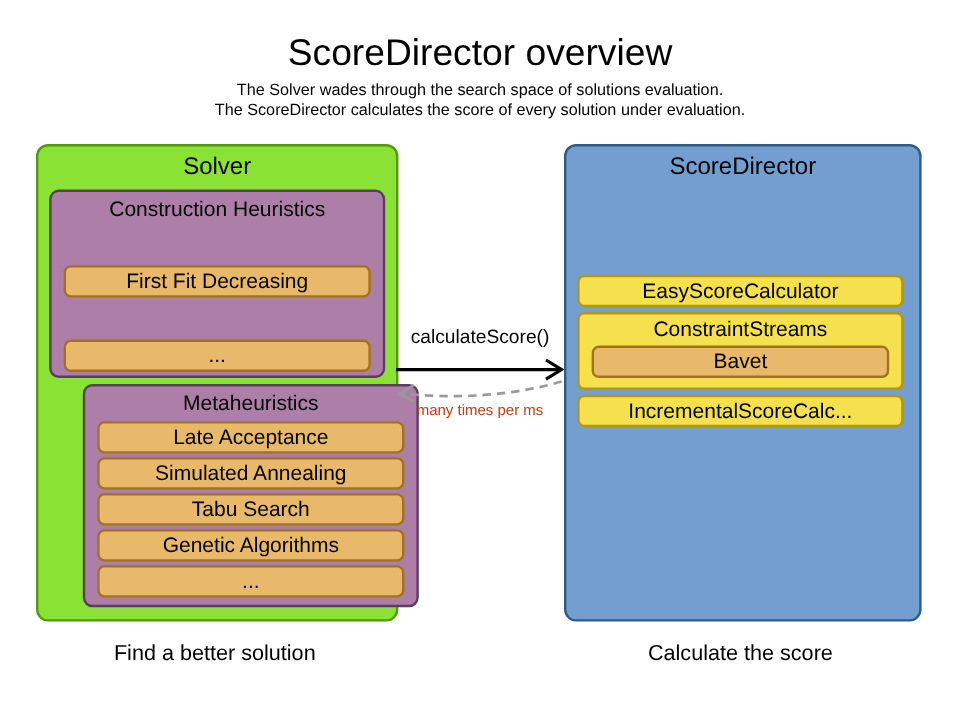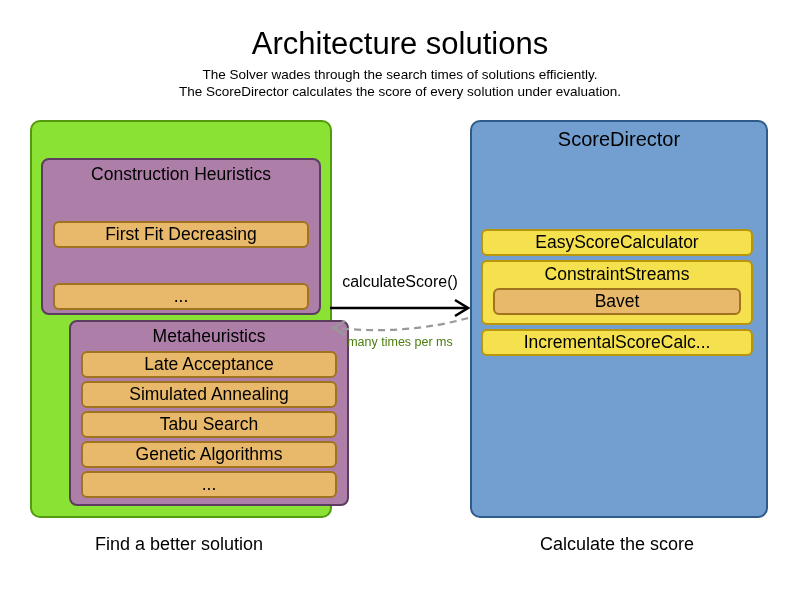--- a/index.html
+++ b/index.html
@@ -34,35 +34,36 @@
         border:2px solid var(--yellow-border);border-radius:6px;
         text-align:center;font-size:17.5px;}
   .calc-easy{top:0;height:23px;line-height:23px;}
   .calc-cs{top:31px;height:61px;line-height:25px;}
   .calc-inc{top:100px;height:23px;line-height:23px;}
   .calc-sub{position:absolute;left:10px;top:26px;width:244px;height:23px;
         background:var(--orange);border:2px solid var(--orange-border);border-radius:6px;
         text-align:center;font-size:17.5px;line-height:23px;}
   
   .call-label{left:330px;top:273px;width:140px;text-align:center;font-size:16px;}
-  .freq-label{left:330px;top:335px;width:140px;text-align:center;font-size:12.5px;color:#4d7c0f;}
+  .freq-label{left:330px;top:335px;width:140px;text-align:center;font-size:12.5px;color:#c2410c;}
   .arrow-svg{left:329px;top:298px;}
   
   .caption{top:531px;text-align:center;font-size:18px;line-height:27px;}
   .caption-left{left:30px;width:298px;}
   .caption-right{left:470px;width:294px;}
 </style>
 </head>
 <body style="--green: #8ae234; --green-border: #549a0d; --plum: #ad7fa8; --plum-border: #5c3d60; --orange: #e8b96b; --orange-border: #a0731e; --blue: #729fcf; --blue-border: #2e5c8a; --yellow: #f5e04d; --yellow-border: #b8960c; --solid-arrow: #000000; --dashed-arrow: #999999;">
 
-<div class="abs title">Architecture solutions</div>
-<div class="abs subtitle s1">The Solver wades through the search times of solutions efficiently.</div>
+<div class="abs title">ScoreDirector overview</div>
+<div class="abs subtitle s1">The Solver wades through the search space of solutions evaluation.</div>
 <div class="abs subtitle s2">The ScoreDirector calculates the score of every solution under evaluation.</div>
 
 <div class="abs bigbox solver-box">
+  <span class="bigbox-title">Solver</span>
 
   <div class="group group-ch">
     <span class="group-title">Construction Heuristics</span>
     <div class="item" style="top:61px">First Fit Decreasing</div>
     <div class="item" style="top:123px">...</div>
   </div>
 
   <div class="group group-mh">
     <span class="group-title">Metaheuristics</span>
     <div class="item" style="top:29px">Late Acceptance</div>

